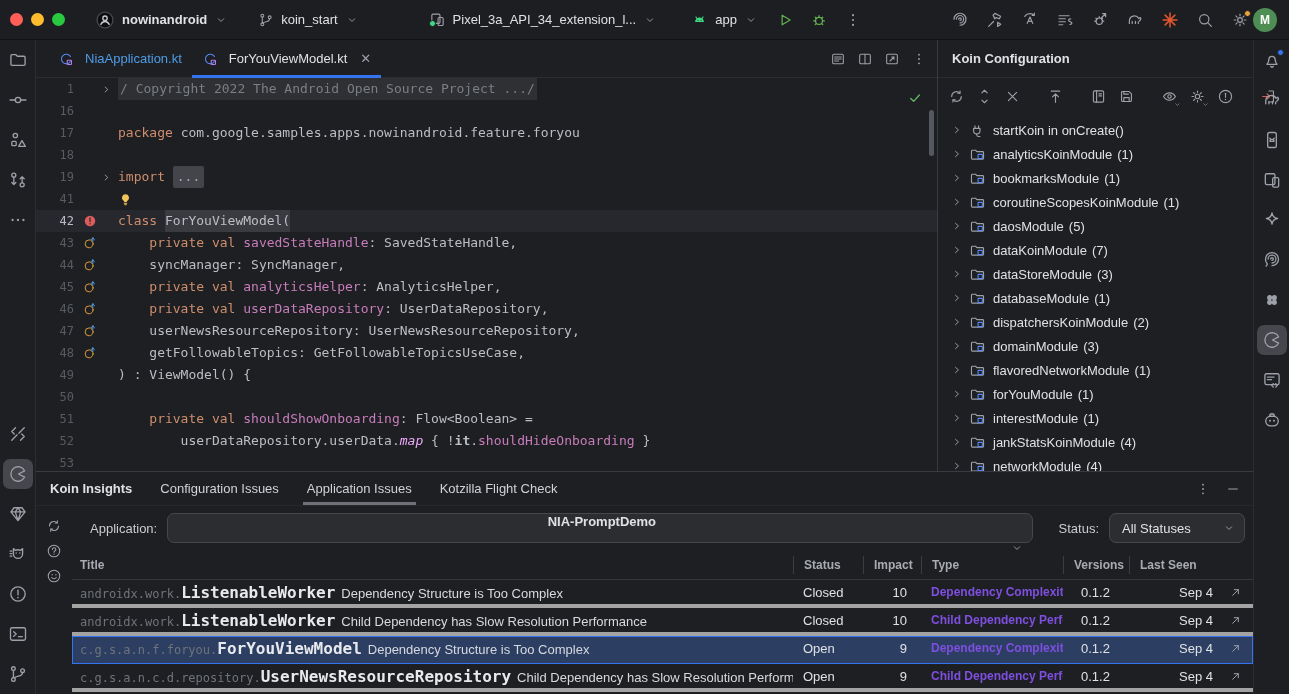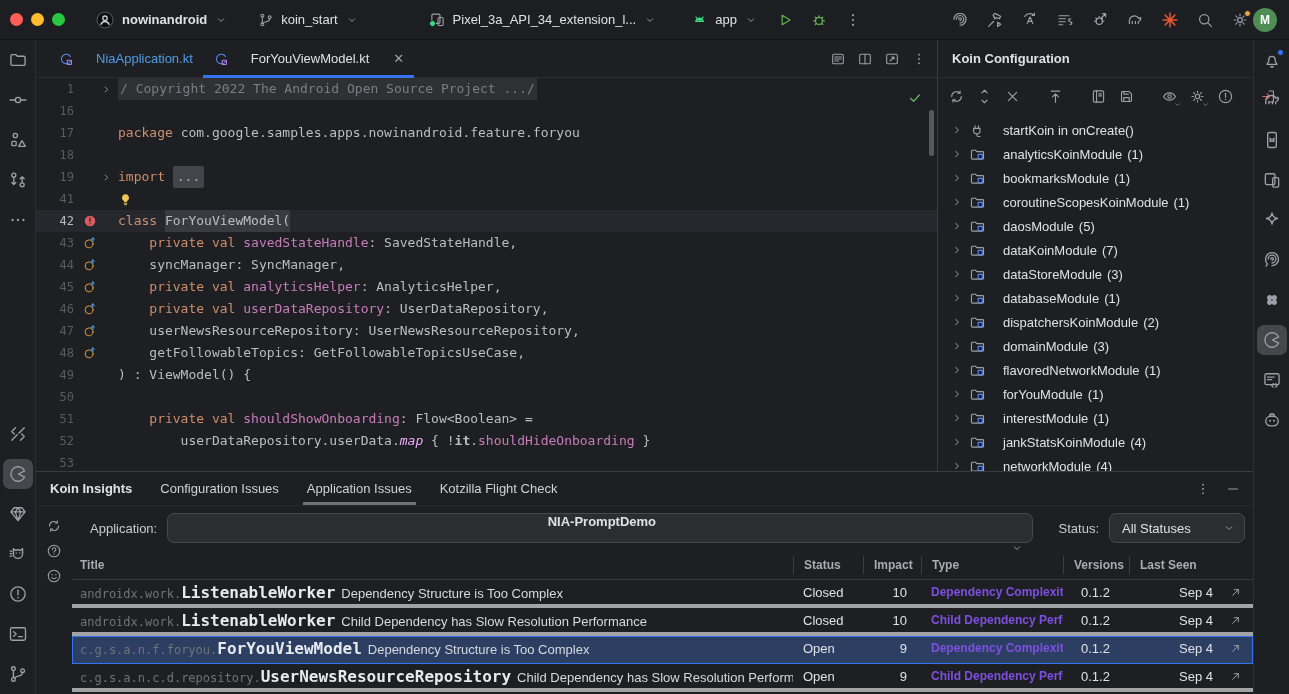--- a/index.html
+++ b/index.html
@@ -37,21 +37,21 @@
   .stripe-cell.sel .icwrap{background:#45474c;border-radius:7px;padding:5px}
   .icwrap{position:relative;display:inline-flex}
   .stripe-spacer{flex:1}
   .center{flex:1;display:flex;flex-direction:column;min-width:0}
   .upper{display:flex;height:431px;min-height:0}
 
   
   .editor{flex:1;min-width:0;display:flex;flex-direction:column;border-right:1px solid #393b40}
   .etabs{height:38px;flex:none;display:flex;align-items:center;padding-left:12px;
     border-bottom:1px solid #2b2d31;position:relative}
-  .etab{height:100%;display:flex;align-items:center;gap:22px;padding:0 10px;position:relative;
+  .etab{height:100%;display:flex;align-items:center;gap:11px;padding:0 10px;position:relative;
     color:#4f9ce8;cursor:default}
   .etab.active{color:#dfe1e5}
   .etab.active::after{content:"";position:absolute;left:0;right:0;bottom:-1px;height:3px;background:#3574f0}
   .etab .close{font-size:13px;color:#9da0a8;margin-left:2px}
   .etab-actions{position:absolute;right:10px;top:0;bottom:0;display:flex;align-items:center;gap:11px}
   .code{flex:1;position:relative;overflow:hidden;font-family:"DejaVu Sans Mono",monospace;font-size:13px}
   .code-row{display:flex;height:22px;line-height:22px;align-items:center}
   .code-row.caret{background:#26282e}
   .ln{width:44px;flex:none;text-align:right;padding-right:6px;color:#585b61;font-size:12px}
   .ln.cur{color:#bcbec4}
@@ -69,21 +69,21 @@
   
   .koin-panel{width:315px;flex:none;display:flex;flex-direction:column;min-height:0}
   .kp-title{height:38px;flex:none;display:flex;align-items:center;padding:0 14px;font-weight:700;
     border-bottom:1px solid #2b2d31}
   .kp-toolbar{height:36px;flex:none;display:flex;align-items:center;gap:11px;padding:0 10px}
   .kp-sep{width:1px;height:16px;background:#3a3d42;margin:0 2px}
   .kp-push{margin-left:auto}
   .caret-mini{position:absolute;right:-4px;bottom:-4px;width:9px;height:9px;color:#9da0a8}
   .kp-tree{flex:1;overflow:hidden;padding-top:4px}
   .tree-row{height:24px;display:flex;align-items:center;padding-left:12px;gap:5px}
-  .tree-row .tlabel{margin-left:12px;white-space:nowrap}
+  .tree-row .tlabel{margin-left:2px;white-space:nowrap}
   .tree-row .tcount{color:#dfe1e5}
 
   
   .bottom-panel{height:223px;flex:none;border-top:1px solid #393b40;display:flex;flex-direction:column;min-height:0}
   .bp-tabs{height:34px;flex:none;display:flex;align-items:center;padding:0 12px 0 14px;gap:28px;
     border-bottom:1px solid #26282c}
   .bp-title{font-weight:700}
   .bp-tab{height:100%;display:flex;align-items:center;position:relative;color:#d0d2d7}
   .bp-tab.sel::after{content:"";position:absolute;left:-4px;right:-4px;bottom:0;height:3px;background:#6e7177}
   .bp-tabs-right{margin-left:auto;display:flex;align-items:center;gap:14px}

